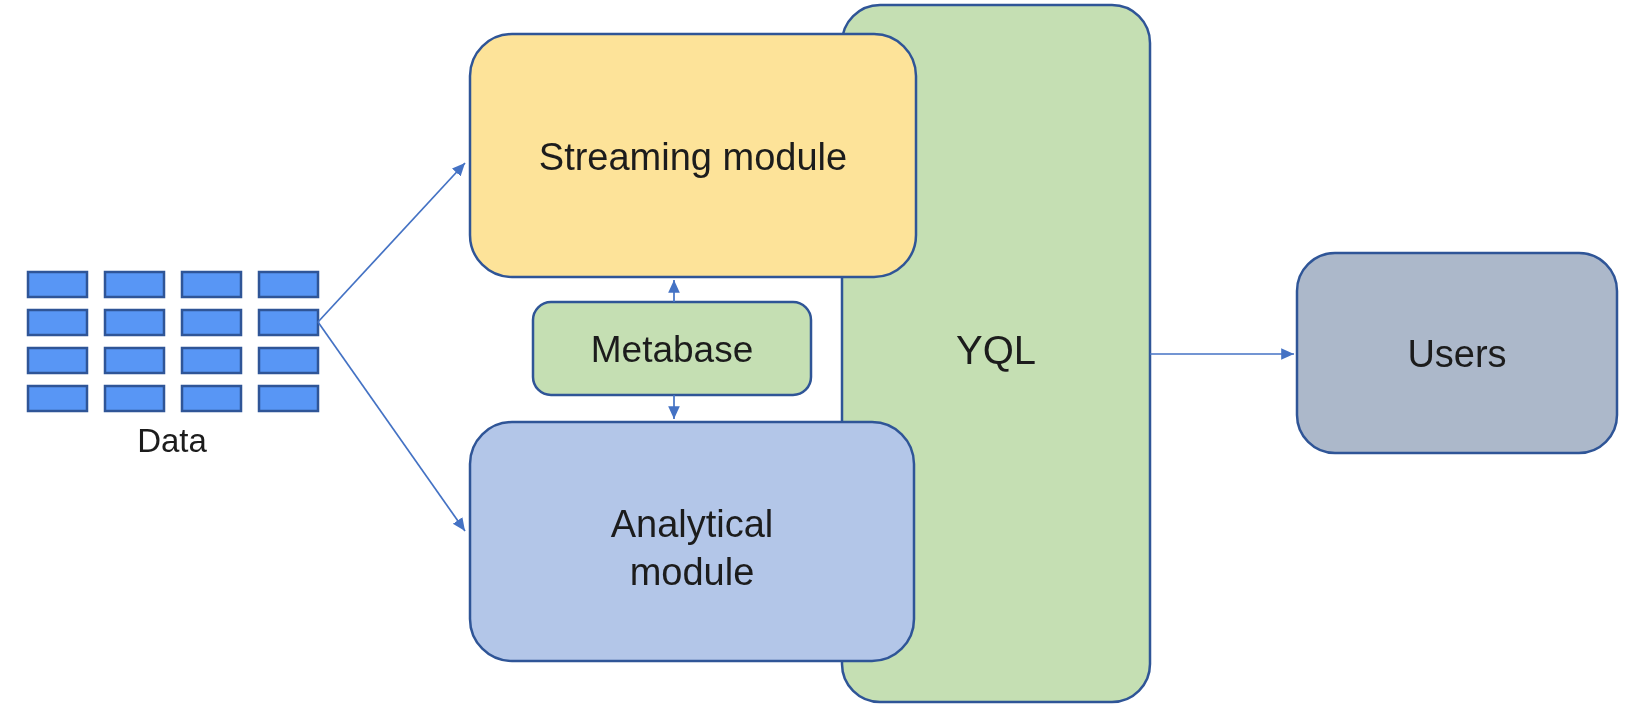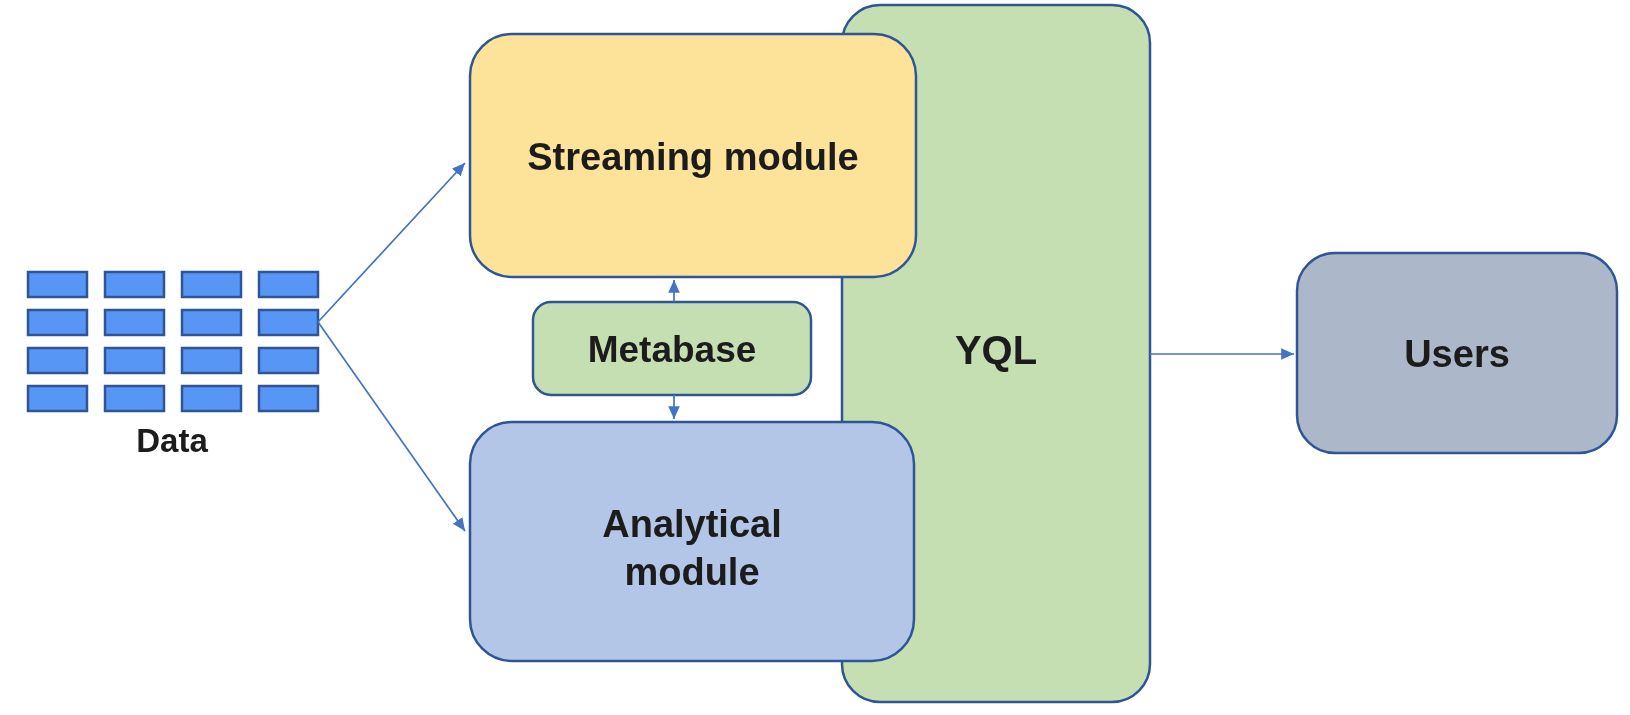--- a/index.html
+++ b/index.html
@@ -7,21 +7,20 @@
     padding: 0;
     background: #ffffff;
     width: 1630px;
     height: 715px;
     overflow: hidden;
     font-family: "Liberation Sans", sans-serif;
   }
   .diagram-wrap {
     width: 1294px;
     height: 715px;
-    font-weight: bold;
   }
   svg text {
     font-family: "Liberation Sans", "DejaVu Sans", sans-serif;
   }
 </style>
 </head>
 <body>
 
 <div class="diagram-wrap">
   <svg width="1630" height="715" viewBox="0 0 1630 715" xmlns="http://www.w3.org/2000/svg">

